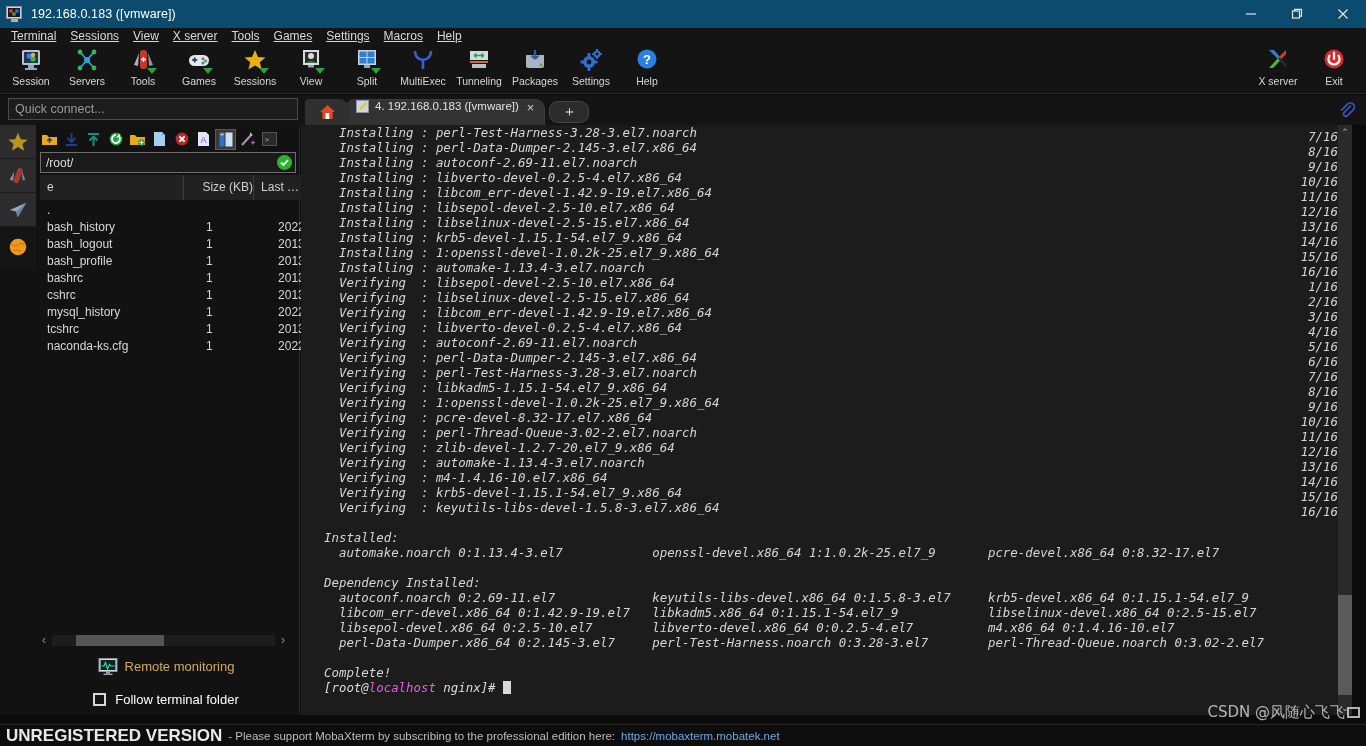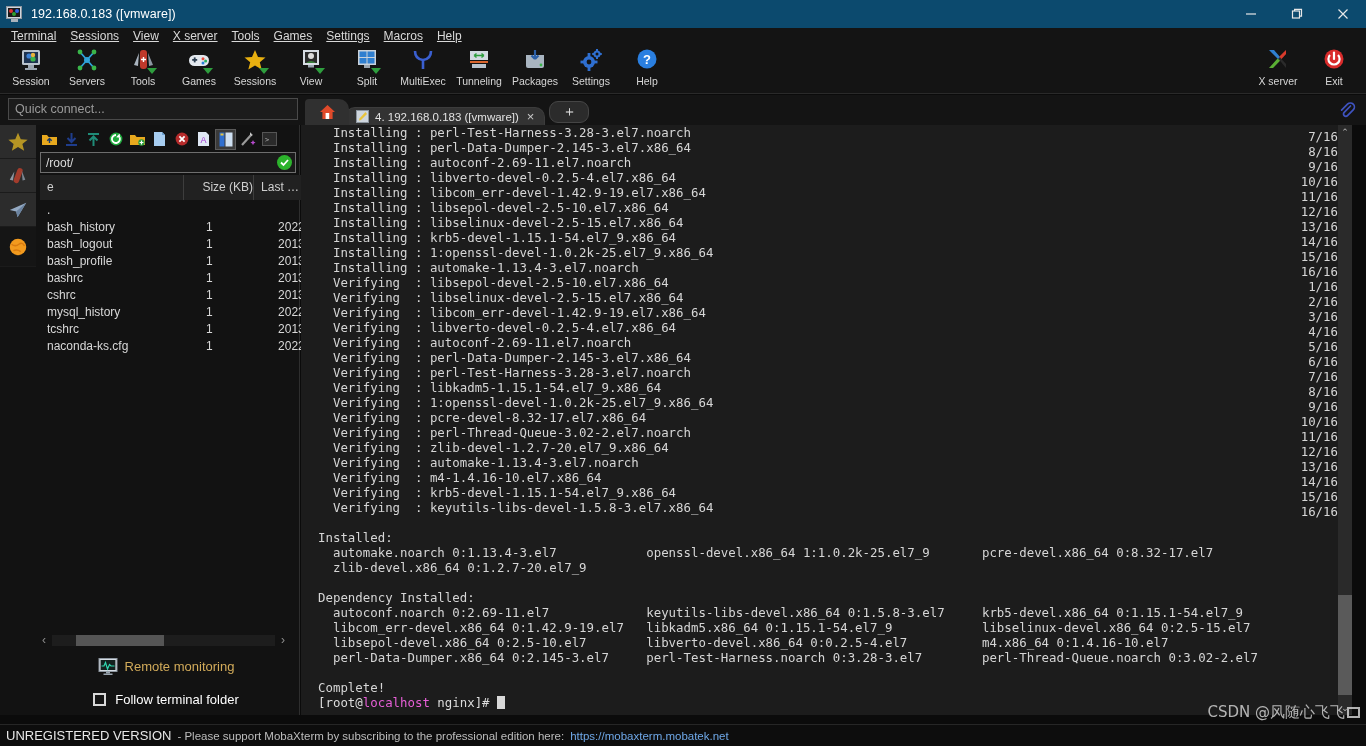--- a/index.html
+++ b/index.html
@@ -78,21 +78,21 @@
     color: #9a9a9a; font-size: 12.5px; padding: 0 6px; line-height: 20px;
   }
   .tabstrip { position: absolute; left: 305px; top: 0; height: 30px; display: flex; align-items: flex-end; }
   .tab-home {
     width: 44px; height: 26px; background: #303030;
     border-top-left-radius: 4px; border-top-right-radius: 10px;
     display: flex; align-items: center; justify-content: center;
     transform: skewX(0deg); margin-right: -4px; position: relative;
   }
   .tab-item {
-    height: 18px; background: #2b2b2b; display: flex; align-items: center;
+    height: 26px; background: #2b2b2b; display: flex; 
     padding: 0 8px 0 10px; color: #e2e2e2; font-size: 11.5px;
     border-top-left-radius: 10px; border-top-right-radius: 10px;
     border: 1px solid #3c3c3c; border-bottom: none; gap: 6px;
   }
   .tab-item.active { background: #333333; }
   .tab-close { color: #c9c9c9; font-size: 13px; padding: 0 2px; }
   .tab-new {
     width: 40px; height: 22px; background: #2b2b2b; border: 1px solid #454545;
     border-radius: 9px; display: flex; align-items: center; justify-content: center;
     color: #e2e2e2; font-size: 14px; margin-left: 4px; margin-bottom: 2px;
@@ -167,42 +167,43 @@
 
   
   .terminal {
     position: absolute; left: 301px; top: 125px; width: 1051px; height: 590px;
     background: #1c1c1c; overflow: hidden;
   }
   .tline {
     height: 15px; line-height: 15px; white-space: pre;
     font-family: "DejaVu Sans Mono", "Liberation Mono", monospace;
     font-size: 12.4px; color: #d6d6d6; position: relative;
-    padding-left: 17px;
+    padding-left: 23px;
+    font-style: italic;
   }
   .tline .cnt { position: absolute; right: 14px; top: 4px; }
   .prompt-user { color: #dcdcdc; }
   .prompt-host { color: #e85fd8; }
   .cursor { display: inline-block; width: 8px; height: 13px; background: #d8d8d8; vertical-align: -2px; }
 
   .vscroll {
     position: absolute; right: 0; top: 0; width: 14px; height: 590px; background: #2a2a2a;
   }
   .vs-up, .vs-dn { width: 14px; height: 14px; color: #b5b5b5; font-size: 9px;
     display:flex;align-items:center;justify-content:center; }
   .vs-dn { position: absolute; bottom: 0; left: 0; }
   .vs-thumb { position: absolute; left: 0; top: 470px; width: 14px; height: 100px; background: #5a5a5a; }
 
   
   .statusbar {
     position: absolute; left: 0; bottom: 0; width: 1366px; height: 22px;
     background: #0d0d0d; display: flex; align-items: center; padding-left: 6px;
     border-top: 1px solid #262626;
   }
-  .st-unreg { color: #e8e8e8; font-size: 13px; font-weight: normal; }
+  .st-unreg { color: #e8e8e8; font-size: 17px; font-weight: bold; }
   .st-text { color: #bdbdbd; font-size: 11.5px; margin-left: 6px; }
   .st-link { color: #6fa8e8; font-size: 11.5px; margin-left: 6px; text-decoration: none; }
 
   .watermark {
     position: absolute; right: 6px; bottom: 24px;
     color: #cfcfcf; font-size: 15px; opacity: .85; white-space: nowrap;
     font-family: "DejaVu Sans", sans-serif;
   }
   .wm-box { display:inline-block; width:13px;height:11px;border:2px solid #cfcfcf; vertical-align:-1px; margin-left:2px;}
 </style>
@@ -688,21 +689,20 @@
         <div class="tline"><span>  Verifying  : pcre-devel-8.32-17.el7.x86_64</span><span class="cnt">10/16</span></div>
         <div class="tline"><span>  Verifying  : perl-Thread-Queue-3.02-2.el7.noarch</span><span class="cnt">11/16</span></div>
         <div class="tline"><span>  Verifying  : zlib-devel-1.2.7-20.el7_9.x86_64</span><span class="cnt">12/16</span></div>
         <div class="tline"><span>  Verifying  : automake-1.13.4-3.el7.noarch</span><span class="cnt">13/16</span></div>
         <div class="tline"><span>  Verifying  : m4-1.4.16-10.el7.x86_64</span><span class="cnt">14/16</span></div>
         <div class="tline"><span>  Verifying  : krb5-devel-1.15.1-54.el7_9.x86_64</span><span class="cnt">15/16</span></div>
         <div class="tline"><span>  Verifying  : keyutils-libs-devel-1.5.8-3.el7.x86_64</span><span class="cnt">16/16</span></div>
         <div class="tline"><span></span></div>
         <div class="tline"><span>Installed:</span></div>
         <div class="tline"><span>  automake.noarch 0:1.13.4-3.el7            openssl-devel.x86_64 1:1.0.2k-25.el7_9       pcre-devel.x86_64 0:8.32-17.el7</span></div>
-        <div class="tline"><span>  zlib-devel.x86_64 0:1.2.7-20.el7_9</span></div>
         <div class="tline"><span></span></div>
         <div class="tline"><span>Dependency Installed:</span></div>
         <div class="tline"><span>  autoconf.noarch 0:2.69-11.el7             keyutils-libs-devel.x86_64 0:1.5.8-3.el7     krb5-devel.x86_64 0:1.15.1-54.el7_9</span></div>
         <div class="tline"><span>  libcom_err-devel.x86_64 0:1.42.9-19.el7   libkadm5.x86_64 0:1.15.1-54.el7_9            libselinux-devel.x86_64 0:2.5-15.el7</span></div>
         <div class="tline"><span>  libsepol-devel.x86_64 0:2.5-10.el7        libverto-devel.x86_64 0:0.2.5-4.el7          m4.x86_64 0:1.4.16-10.el7</span></div>
         <div class="tline"><span>  perl-Data-Dumper.x86_64 0:2.145-3.el7     perl-Test-Harness.noarch 0:3.28-3.el7        perl-Thread-Queue.noarch 0:3.02-2.el7</span></div>
         <div class="tline"><span></span></div>
         <div class="tline"><span>Complete!</span></div>
       </div>
     <div class="tline"><span class="prompt-user">[root@</span><span class="prompt-host">localhost</span><span class="prompt-user"> nginx]# </span><span class="cursor"></span></div>

